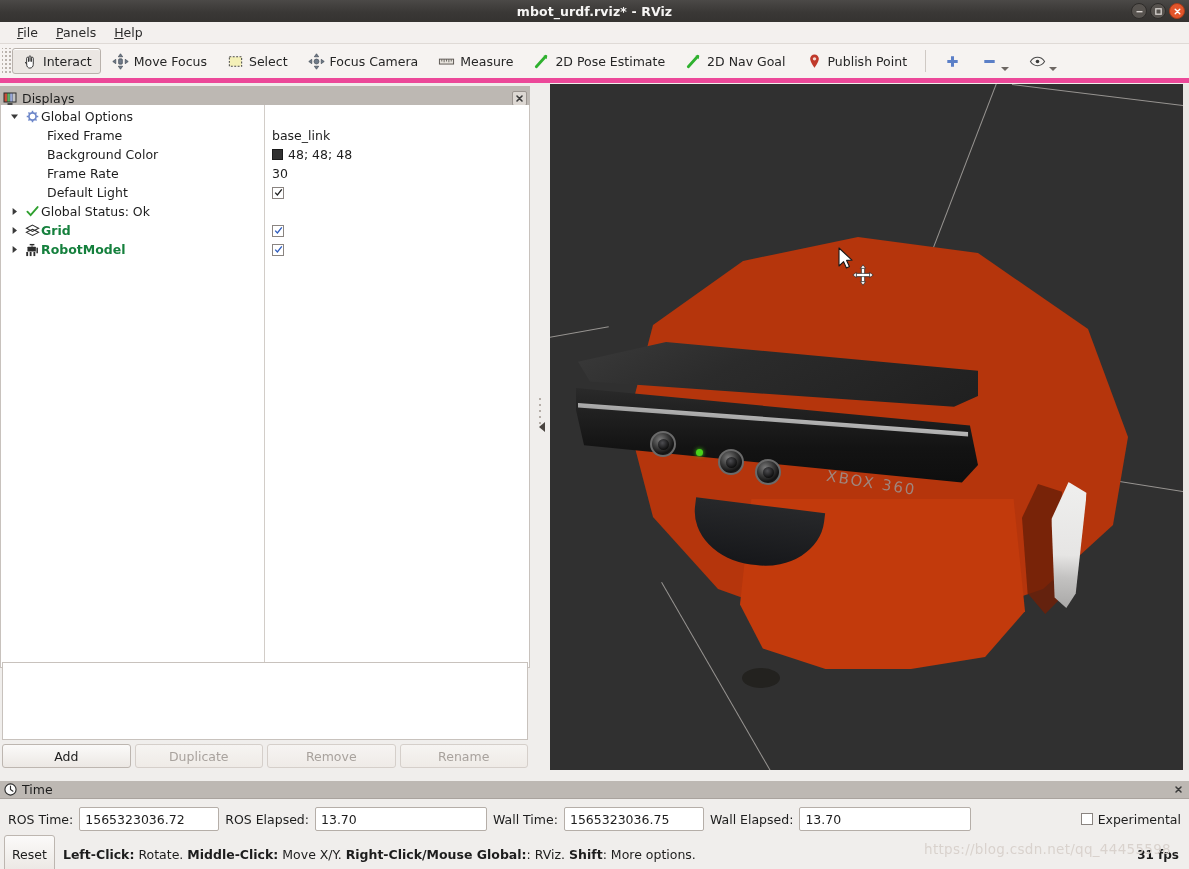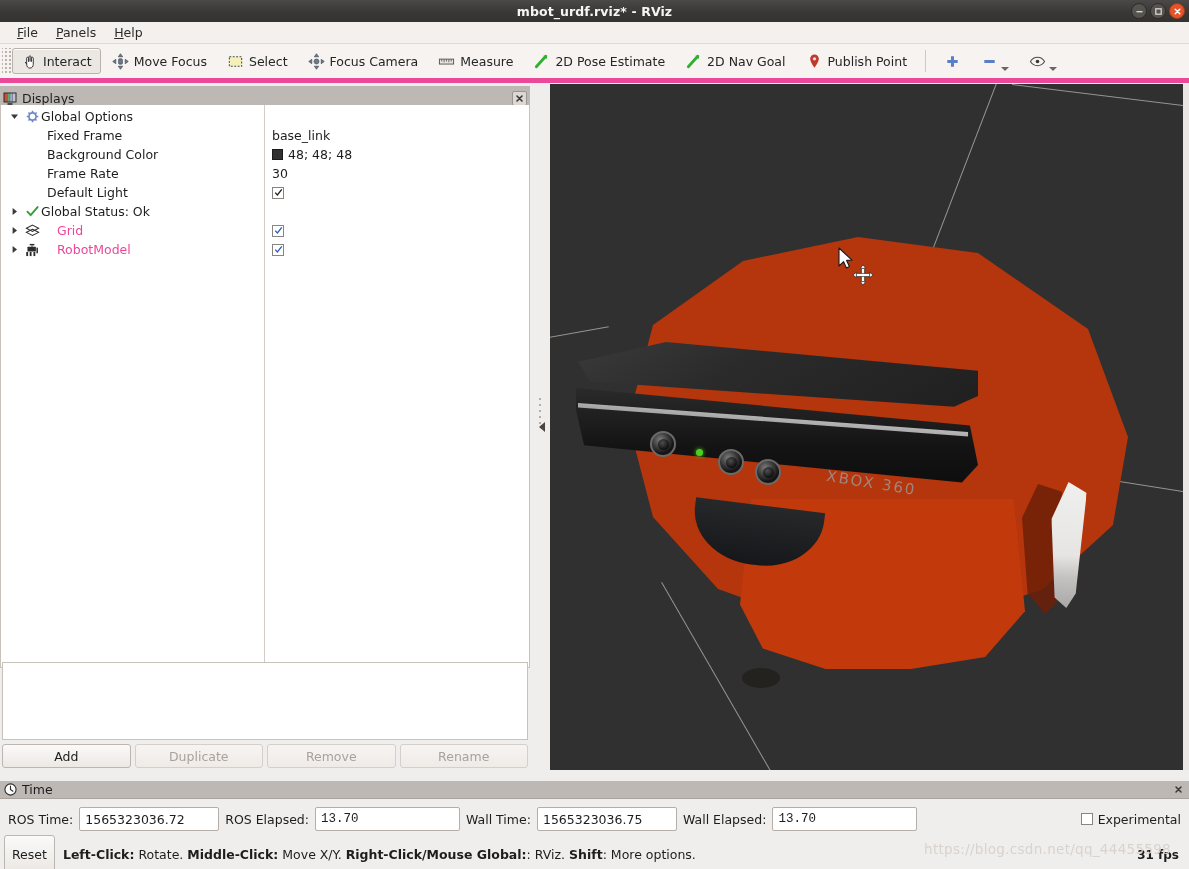--- a/index.html
+++ b/index.html
@@ -83,21 +83,21 @@
     position: absolute; left: 0; top: 19px; width: 530px; height: 563px;
     background: #ffffff; border: 1px solid #c8c2bd; border-top: none;
     overflow: hidden;
   }
   .tree-colsep { position: absolute; left: 263px; top: 0; width: 1px;
                  height: 563px; background: #d2cdc8; }
   .trow { position: relative; height: 19px; display: flex; align-items: center; }
   .twist { width: 18px; display: flex; align-items: center; justify-content: center; }
   .tricon { width: 18px; display: flex; align-items: center; justify-content: center; }
   .tlabel { font-size: 12.5px; color: #1d1d1d; }
-  .tlabel.blue { color: #ec4899; font-weight: normal; margin-left: 16px; }
+  .tlabel.blue { color: #15803d; font-weight: bold; }
   .tval { position: absolute; left: 267px; font-size: 12.5px; color: #1d1d1d;
           display: flex; align-items: center; gap: 5px; }
   .swatch { width: 11px; height: 11px; background: #303030; border: 1px solid #1a1a1a; display:inline-block; }
   .chk { width: 12px; height: 12px; border: 1px solid #8a8480; background: #fff;
          display: inline-flex; align-items: center; justify-content: center; }
 
   .splitter {
     position: absolute; left: 0; top: 583px; width: 530px; height: 11px;
     display: flex; align-items: center; justify-content: center;
   }
@@ -226,21 +226,21 @@
   .time-body {
     height: 40px; background: #f0eeec; display: flex; align-items: center;
     padding: 0 8px; gap: 6px;
   }
   .tfield-label { font-size: 12.5px; color: #1d1d1d; white-space: nowrap; }
   .tfield {
     height: 24px; background: #ffffff; border: 1px solid #b5aea8; border-radius: 2px;
     display: flex; align-items: center; padding: 0 5px;
     font-size: 12.5px; color: #1d1d1d;
   }
-  .tfield.w1 { width: 140px; } .tfield.w2 { width: 145px; font-family: Liberation Mono, monospace; }
+  .tfield.w1 { width: 140px; } .tfield.w2 { width: 172px; }
   .exp { margin-left: auto; display: flex; align-items: center; gap: 5px; }
 
   
   .statusbar {
     position: absolute; left: 0; top: 840px; width: 1189px; height: 29px;
     background: #f0eeec; display: flex; align-items: center; padding: 0 4px; gap: 8px;
   }
   .reset-btn {
     height: 40px; padding: 0 7px; border: 1px solid #bdb6b0; border-radius: 3px;
     background: linear-gradient(to bottom, #fbfaf9, #eae6e2);

